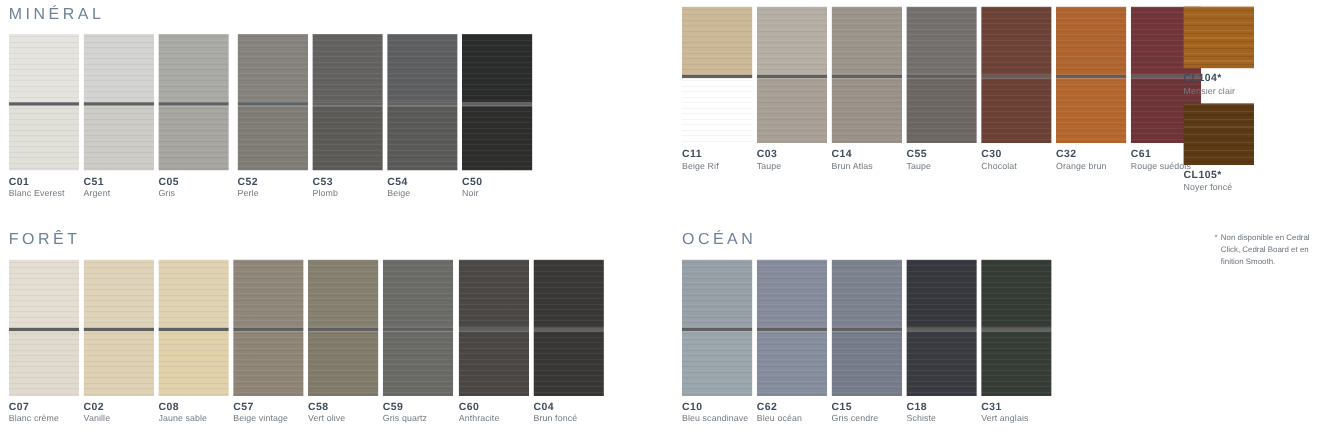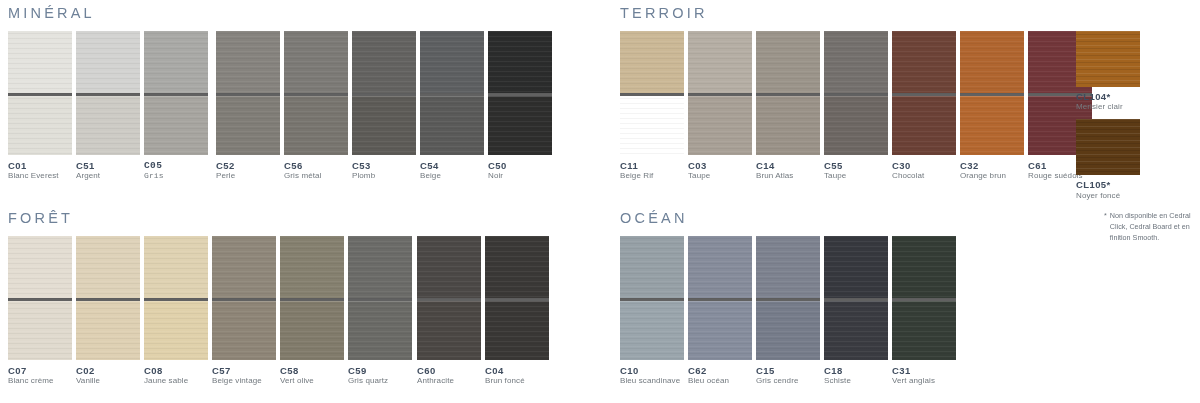--- a/index.html
+++ b/index.html
@@ -172,21 +172,21 @@
             <div class="bottom" style="height: 59px; background: rgb(205, 203, 197);"></div>
             <div class="grain"></div>
             <div class="seam" style="top: 62px; height: 3px;"></div>
             <div class="seam-hi" style="top: 65px; height: 1px;"></div>
           </div>
           <div class="labels">
             <div class="code">C51</div>
             <div class="name">Argent</div>
           </div>
         </div>
-        <div class="swatch-cell" style="width: 68px; margin-right: 4px; font-family: Liberation Mono, monospace;">
+        <div class="swatch-cell" style="width: 68px; margin-right: 4px;">
           <div class="swatch" style="width: 64px; height: 124px;">
             <div class="top" style="height: 62px; background: rgb(169, 169, 166);"></div>
             <div class="bottom" style="height: 59px; background: rgb(167, 165, 160);"></div>
             <div class="grain"></div>
             <div class="seam" style="top: 62px; height: 3px;"></div>
             <div class="seam-hi" style="top: 65px; height: 1px;"></div>
           </div>
           <div class="labels">
             <div class="code">C05</div>
             <div class="name">Gris</div>
@@ -200,33 +200,20 @@
             <div class="seam" style="top: 62px; height: 3px;"></div>
             <div class="seam-hi" style="top: 65px; height: 1px;"></div>
           </div>
           <div class="labels">
             <div class="code">C52</div>
             <div class="name">Perle</div>
           </div>
         </div>
         <div class="swatch-cell" style="width: 64px; margin-right: 4px;">
           <div class="swatch" style="width: 64px; height: 124px;">
-            <div class="top" style="height: 62px; background: rgb(124, 122, 118);"></div>
-            <div class="bottom" style="height: 59px; background: rgb(120, 117, 111);"></div>
-            <div class="grain"></div>
-            <div class="seam" style="top: 62px; height: 3px;"></div>
-            <div class="seam-hi" style="top: 65px; height: 1px;"></div>
-          </div>
-          <div class="labels">
-            <div class="code">C56</div>
-            <div class="name">Gris métal</div>
-          </div>
-        </div>
-        <div class="swatch-cell" style="width: 64px; margin-right: 4px;">
-          <div class="swatch" style="width: 64px; height: 124px;">
             <div class="top" style="height: 62px; background: rgb(99, 98, 96);"></div>
             <div class="bottom" style="height: 59px; background: rgb(93, 91, 87);"></div>
             <div class="grain"></div>
             <div class="seam" style="top: 62px; height: 3px;"></div>
             <div class="seam-hi" style="top: 65px; height: 1px;"></div>
           </div>
           <div class="labels">
             <div class="code">C53</div>
             <div class="name">Plomb</div>
           </div>
@@ -254,21 +241,20 @@
           </div>
           <div class="labels">
             <div class="code">C50</div>
             <div class="name">Noir</div>
           </div>
         </div>
       </div>
   </div>
 
   <div class="group" id="g-terroir" style="left:620px; top:6px;">
-    <div class="group-title">TERROIR</div>
     <div class="swatch-row">
         <div class="swatch-cell" style="width: 64px; margin-right: 4px;">
           <div class="swatch" style="width: 64px; height: 124px;">
             <div class="top" style="height: 62px; background: rgb(203, 184, 150);"></div>
             <div class="bottom" style="height: 59px;"></div>
             <div class="grain"></div>
             <div class="seam" style="top: 62px; height: 3px;"></div>
             <div class="seam-hi" style="top: 65px; height: 1px;"></div>
           </div>
           <div class="labels">

